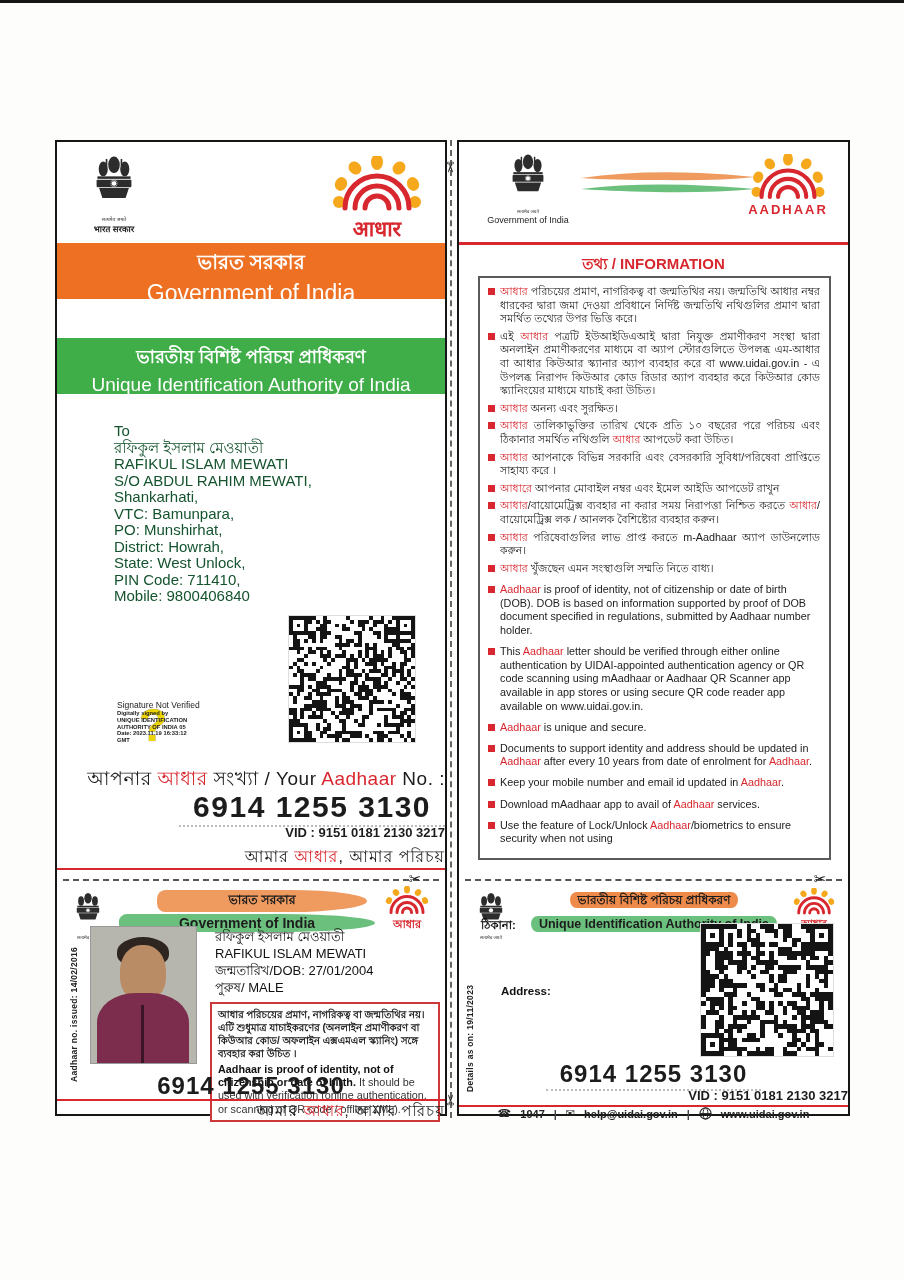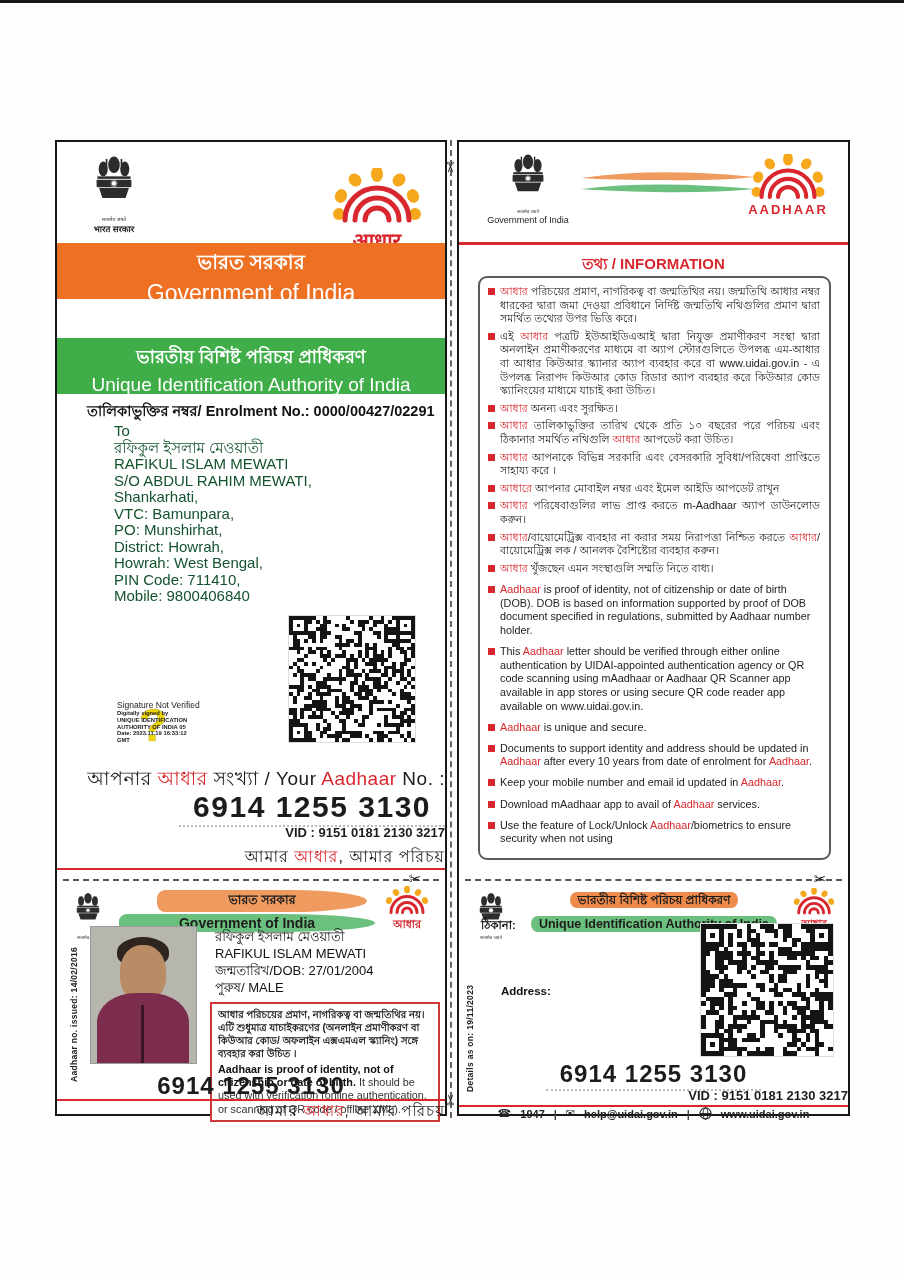--- a/index.html
+++ b/index.html
@@ -92,21 +92,21 @@
             <circle cx="44" cy="35.5" r="2.6"></circle>
           <path d="M12,41 h36 l-4,12 h-28 z"></path>
           <rect x="20" y="6" width="2" height="8"></rect>
             <rect x="38" y="6" width="2" height="8"></rect>
         </g>
       </svg>
       <div class="motto">सत्यमेव जयते</div>
       <div class="cap">भारत सरकार</div>
     </div>
 
-    <div class="alogo" style="right:16px;top:26px;width:104px;">
+    <div class="alogo" style="right:16px;top:14px;width:104px;">
       <svg width="92" height="58" viewBox="0 0 92 58">
         <g fill="#f6a81c">
           <ellipse cx="46" cy="6" rx="6" ry="8"></ellipse>
             <ellipse cx="24" cy="12" rx="6" ry="7" transform="rotate(-40 24 12)"></ellipse>
           <ellipse cx="68" cy="12" rx="6" ry="7" transform="rotate(40 68 12)"></ellipse>
           <ellipse cx="10" cy="28" rx="7" ry="6" transform="rotate(-70 10 28)"></ellipse>
             <ellipse cx="82" cy="28" rx="7" ry="6" transform="rotate(70 82 28)"></ellipse>
           <ellipse cx="8" cy="46" rx="6" ry="6"></ellipse>
             <ellipse cx="84" cy="46" rx="6" ry="6"></ellipse>
         </g>
@@ -122,33 +122,32 @@
     <div class="banner" style="top:101px;height:56px;background:#ee7023;">
       <div class="l1" style="font-size:20px;padding-top:4px;">ভারত  সরকার</div>
       <div style="font-size:23px;">Government of India</div>
     </div>
 
     <div class="banner" style="top:196px;height:56px;background:#3fae49;">
       <div class="l1" style="font-size:18px;padding-top:5px;">ভারতীয়  বিশিষ্ট  পরিচয়  প্রাধিকরণ</div>
       <div style="font-size:19px;">Unique Identification Authority of India</div>
     </div>
 
-    <div class="enrol" style="left:30px;top:258px;">তালিকাভুক্তির নম্বর/ Enrolment No.: 0000/00427/02291</div>
 
     <div class="addr" style="left:57px;top:281px;">
       <div>To</div>
       <div>
           <div>রফিকুল ইসলাম মেওয়াতী</div>
           <div>RAFIKUL ISLAM MEWATI</div>
           <div>S/O ABDUL RAHIM MEWATI,</div>
           <div>Shankarhati,</div>
           <div>VTC: Bamunpara,</div>
           <div>PO: Munshirhat,</div>
           <div>District: Howrah,</div>
-          <div>Howrah: West Bengal,</div>
+          <div>State: West Unlock,</div>
           <div>PIN Code: 711410,</div>
           <div>Mobile: 9800406840</div>
         </div>
     </div>
 
     <div class="qr" id="qr1" style="left:232px;top:474px;width:126px;height:126px;grid-template-columns:repeat(33,1fr);grid-auto-rows:1fr;">
         <i class="d"></i>
         <i class="d"></i>
         <i class="d"></i>
         <i class="d"></i>
@@ -1377,21 +1376,21 @@
             <path d="M24,52 A22,22 0 0 1 68,52"></path>
             <path d="M34,52 A12,12 0 0 1 58,52"></path>
         </g>
       </svg>
       <div class="word" style="font-size:13px;letter-spacing:2px;">AADHAAR</div>
     </div>
 
     <div class="rule-red-thick" style="top:100px;"></div>
     <div class="info-title" style="top:110px;">তথ্য / INFORMATION</div>
 
-    <div class="infobox" style="left:19px;right:17px;top:134px;height:584px;border-radius:9px;">
+    <div class="infobox" style="left:19px;right:17px;top:134px;height:584px;">
       <div class="bl-bn">
           <div class="bullet">
             <span class="mk"></span>
             <span class="bt"><span class="rd">আধার</span><span> পরিচয়ের প্রমাণ, নাগরিকত্ব বা জন্মতিথির নয়। জন্মতিথি আধার নম্বর ধারকের দ্বারা জমা দেওয়া প্রবিধানে নির্দিষ্ট জন্মতিথি নথিগুলির প্রমাণ দ্বারা সমর্থিত তথ্যের উপর ভিত্তি করে।</span></span>
           </div>
           <div class="bullet">
             <span class="mk"></span>
             <span class="bt"><span>এই </span><span class="rd">আধার</span><span> পত্রটি ইউআইডিএআই দ্বারা নিযুক্ত প্রমাণীকরণ সংস্থা দ্বারা অনলাইন প্রমাণীকরণের মাধ্যমে বা অ্যাপ স্টোরগুলিতে উপলব্ধ এম-আধার বা আধার কিউআর স্ক্যানার অ্যাপ ব্যবহার করে বা www.uidai.gov.in - এ উপলব্ধ নিরাপদ কিউআর কোড রিডার অ্যাপ ব্যবহার করে কিউআর কোড স্ক্যানিংয়ের মাধ্যমে যাচাই করা উচিত।</span></span>
           </div>
           <div class="bullet">
@@ -1405,25 +1404,25 @@
           <div class="bullet">
             <span class="mk"></span>
             <span class="bt"><span class="rd">আধার</span><span> আপনাকে বিভিন্ন সরকারি এবং বেসরকারি সুবিধা/পরিষেবা প্রাপ্তিতে সাহায্য করে ।</span></span>
           </div>
           <div class="bullet">
             <span class="mk"></span>
             <span class="bt"><span class="rd">আধারে</span><span> আপনার মোবাইল নম্বর এবং ইমেল আইডি আপডেট রাখুন</span></span>
           </div>
           <div class="bullet">
             <span class="mk"></span>
-            <span class="bt"><span class="rd">আধার</span><span> পরিষেবাগুলির লাভ প্রাপ্ত করতে m-Aadhaar অ্যাপ ডাউনলোড করুন।</span></span>
+            <span class="bt"><span class="rd">আধার</span><span>/বায়োমেট্রিক্স ব্যবহার না করার সময় নিরাপত্তা নিশ্চিত করতে </span><span class="rd">আধার</span><span>/বায়োমেট্রিক্স  লক / আনলক  বৈশিষ্ট্যের ব্যবহার করুন।</span></span>
           </div>
           <div class="bullet">
             <span class="mk"></span>
-            <span class="bt"><span class="rd">আধার</span><span>/বায়োমেট্রিক্স ব্যবহার না করার সময় নিরাপত্তা নিশ্চিত করতে </span><span class="rd">আধার</span><span>/বায়োমেট্রিক্স  লক / আনলক  বৈশিষ্ট্যের ব্যবহার করুন।</span></span>
+            <span class="bt"><span class="rd">আধার</span><span> পরিষেবাগুলির লাভ প্রাপ্ত করতে m-Aadhaar অ্যাপ ডাউনলোড করুন।</span></span>
           </div>
           <div class="bullet">
             <span class="mk"></span>
             <span class="bt"><span class="rd">আধার</span><span> খুঁজছেন এমন  সংস্থাগুলি সম্মতি নিতে  বাধ্য।</span></span>
           </div>
         </div>
       <div class="bl-en" style="margin-top:8px;">
           <div class="bullet">
             <span class="mk"></span>
             <span class="bt"><span class="rd">Aadhaar</span><span> is proof of identity, not of citizenship or date of birth (DOB). DOB is based on information supported by proof of DOB document specified in regulations, submitted by Aadhaar number holder.</span></span>

